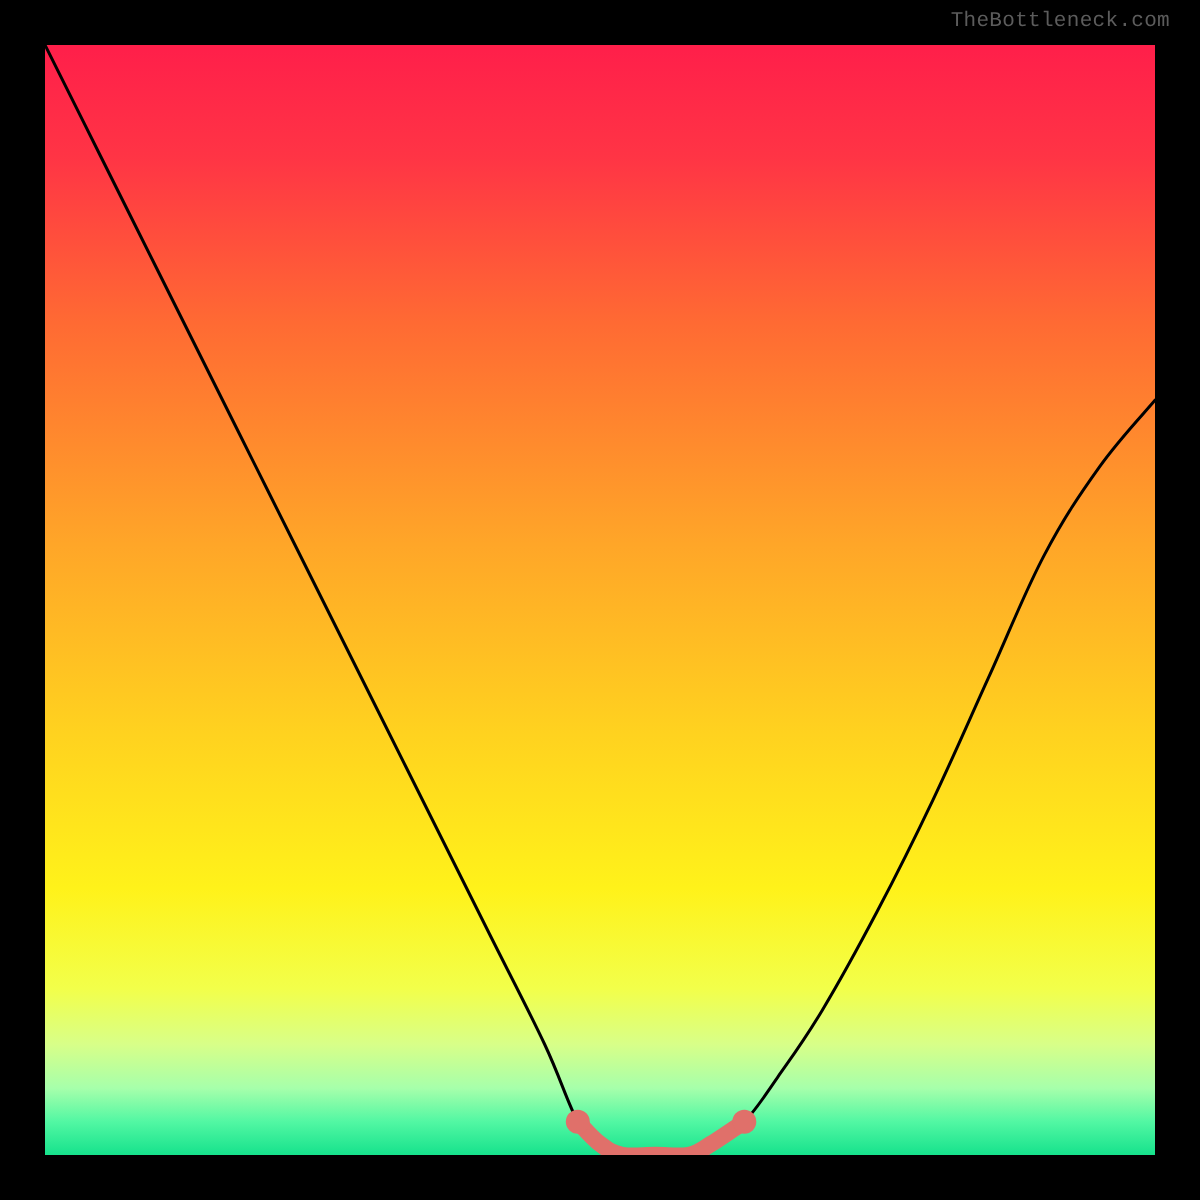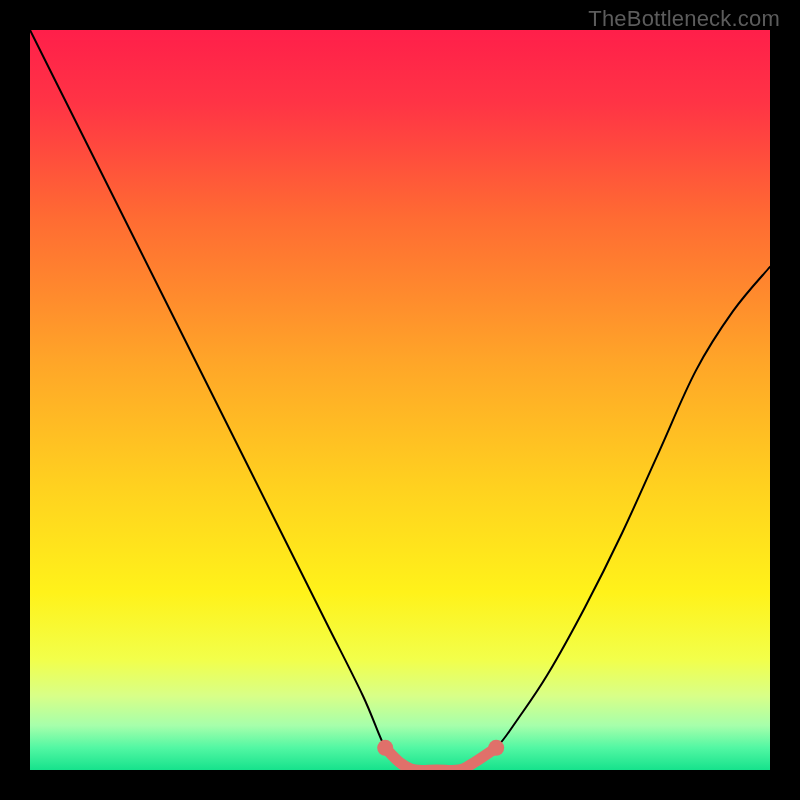--- a/index.html
+++ b/index.html
@@ -32,22 +32,22 @@
     position: absolute;
     inset: 0;
     width: 100%;
     height: 100%;
   }
   .watermark {
     position: absolute;
     top: 6px;
     right: 20px;
     color: #5c5c5c;
-    font-family: Liberation Sans, sans-serif;
-    font-size: 22px;
+    font-family: Liberation Mono, monospace;
+    font-size: 14px;
     font-weight: 500;
     letter-spacing: 0.2px;
   }
 </style>
 </head>
 <body>
 <div class="frame">
 
   <div class="watermark">TheBottleneck.com</div>
 

